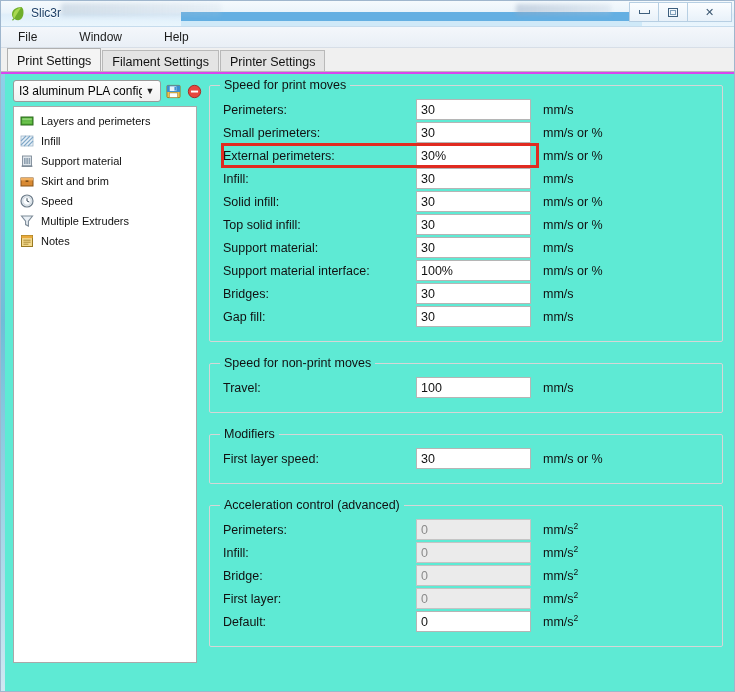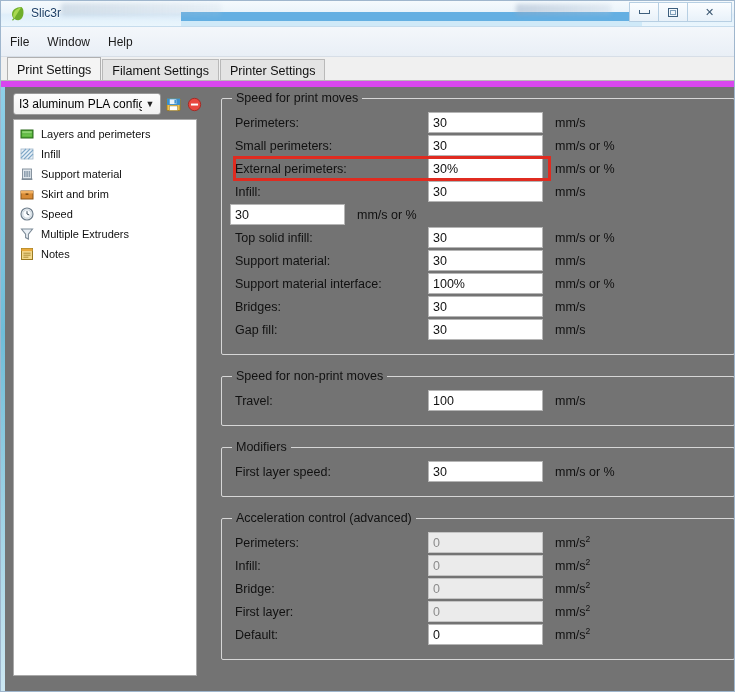--- a/index.html
+++ b/index.html
@@ -74,25 +74,26 @@
     font-size: 11px; color: #20405f;
   }
   .winbtn:last-child { border-right: 1px solid #b7cfe3; width: 45px; }
   .winbtn.close { color: #3a5670; }
   .glyph-min { width: 11px; height: 4px; border: 1px solid #3e5f7d; border-top: none; }
   .glyph-max { width: 10px; height: 9px; border: 1px solid #3e5f7d; position: relative; }
   .glyph-max:before { content:""; position:absolute; left:1px; right:1px; top:1px; bottom:1px; border:1px solid #7fa0bb; }
 
   
   .menubar {
-    height: 30px;
+    height: 21px;
     background: linear-gradient(to bottom, #f4f7fb, #e9eff6);
     border-bottom: 1px solid #d7dee7;
     display: flex; align-items: center;
-    padding-left: 0;
+    padding-left: 8px;
+    gap: 24px;
   }
   .menu-item {
     padding: 2px 9px;
     font-size: 12px;
     color: #1b1b1b;
   }
 
   
   .tabstrip {
     position: relative;
@@ -121,22 +122,22 @@
   }
   .tab-underline {
     position: absolute; left: 0; right: 0; bottom: 0;
     height: 1px; background: #b9b9b9;
   }
 
   
   .body-area {
     position: relative;
     height: 621px;
-    background: #737373;
-    border-top: 6px solid #d946ef;
+    background: #5eead4;
+    border-top: 2px solid #d946ef;
   }
   .left-accent {
     position: absolute; left: 0; top: 0; width: 4px; height: 100%;
     background: linear-gradient(to bottom, #8fd0e8 0%, #6fbdd8 40%, #cfe8f2 100%);
   }
 
   
   .preset-row {
     position: absolute; left: 12px; top: 6px;
     display: flex; align-items: center; gap: 4px;
@@ -178,21 +179,21 @@
     height: 20px;
     padding-left: 5px;
     gap: 6px;
     font-size: 11px;
     color: #111;
   }
   .side-ico { width: 16px; height: 16px; flex: 0 0 16px; display:block; }
 
   
   .content {
-    position: absolute; left: 220px; top: 4px;
+    position: absolute; left: 208px; top: 4px;
     width: 514px;
   }
   fieldset.group {
     border: 1px solid #d6d6d6;
     border-radius: 2px;
     margin: 0 0 14px 0;
     padding: 6px 8px 10px 8px;
     background: transparent;
   }
   fieldset.group > legend {
@@ -421,20 +422,21 @@
           <div class="hl-box"></div>
         </div>
 
         <div class="field-row">
           <span class="f-label">Infill:</span>
           <input class="f-input" type="text" value="30" style="">
           <span class="f-unit">mm/s</span>
         </div>
 
         <div class="field-row">
+          <span class="f-label">Solid infill:</span>
           <input class="f-input" type="text" value="30" style="">
           <span class="f-unit">mm/s or %</span>
         </div>
 
         <div class="field-row">
           <span class="f-label">Top solid infill:</span>
           <input class="f-input" type="text" value="30" style="">
           <span class="f-unit">mm/s or %</span>
         </div>
 

